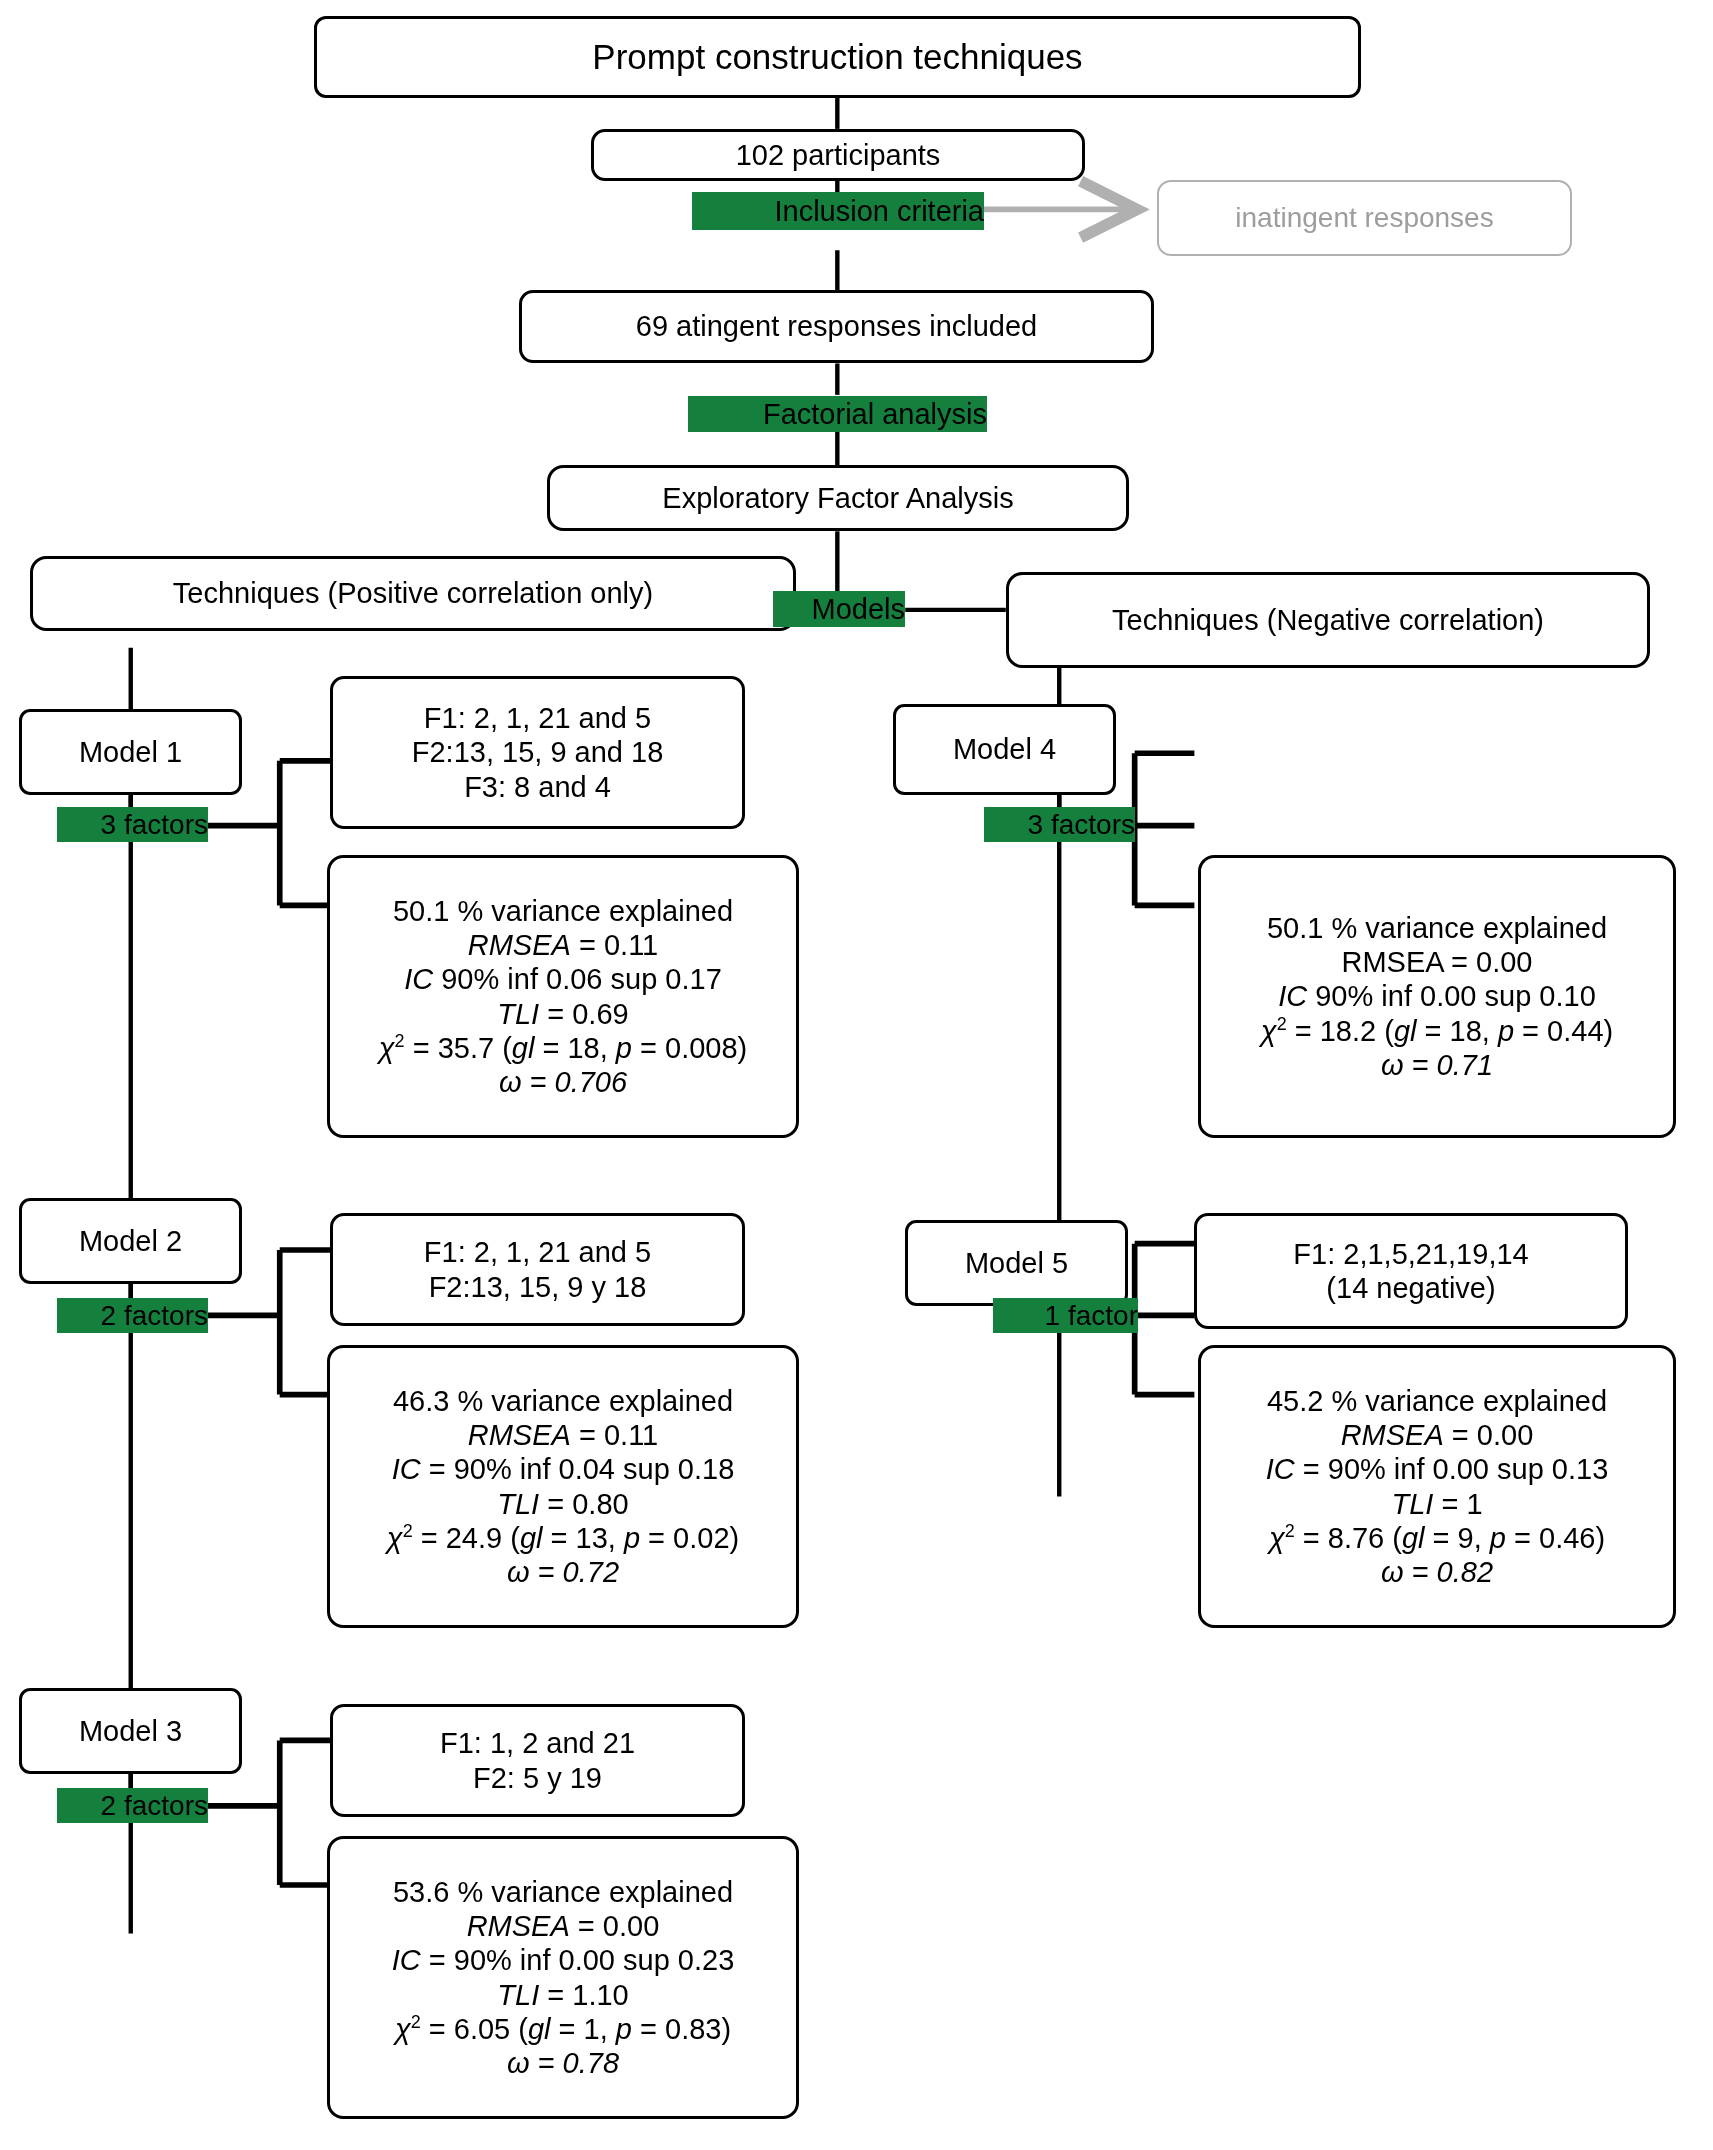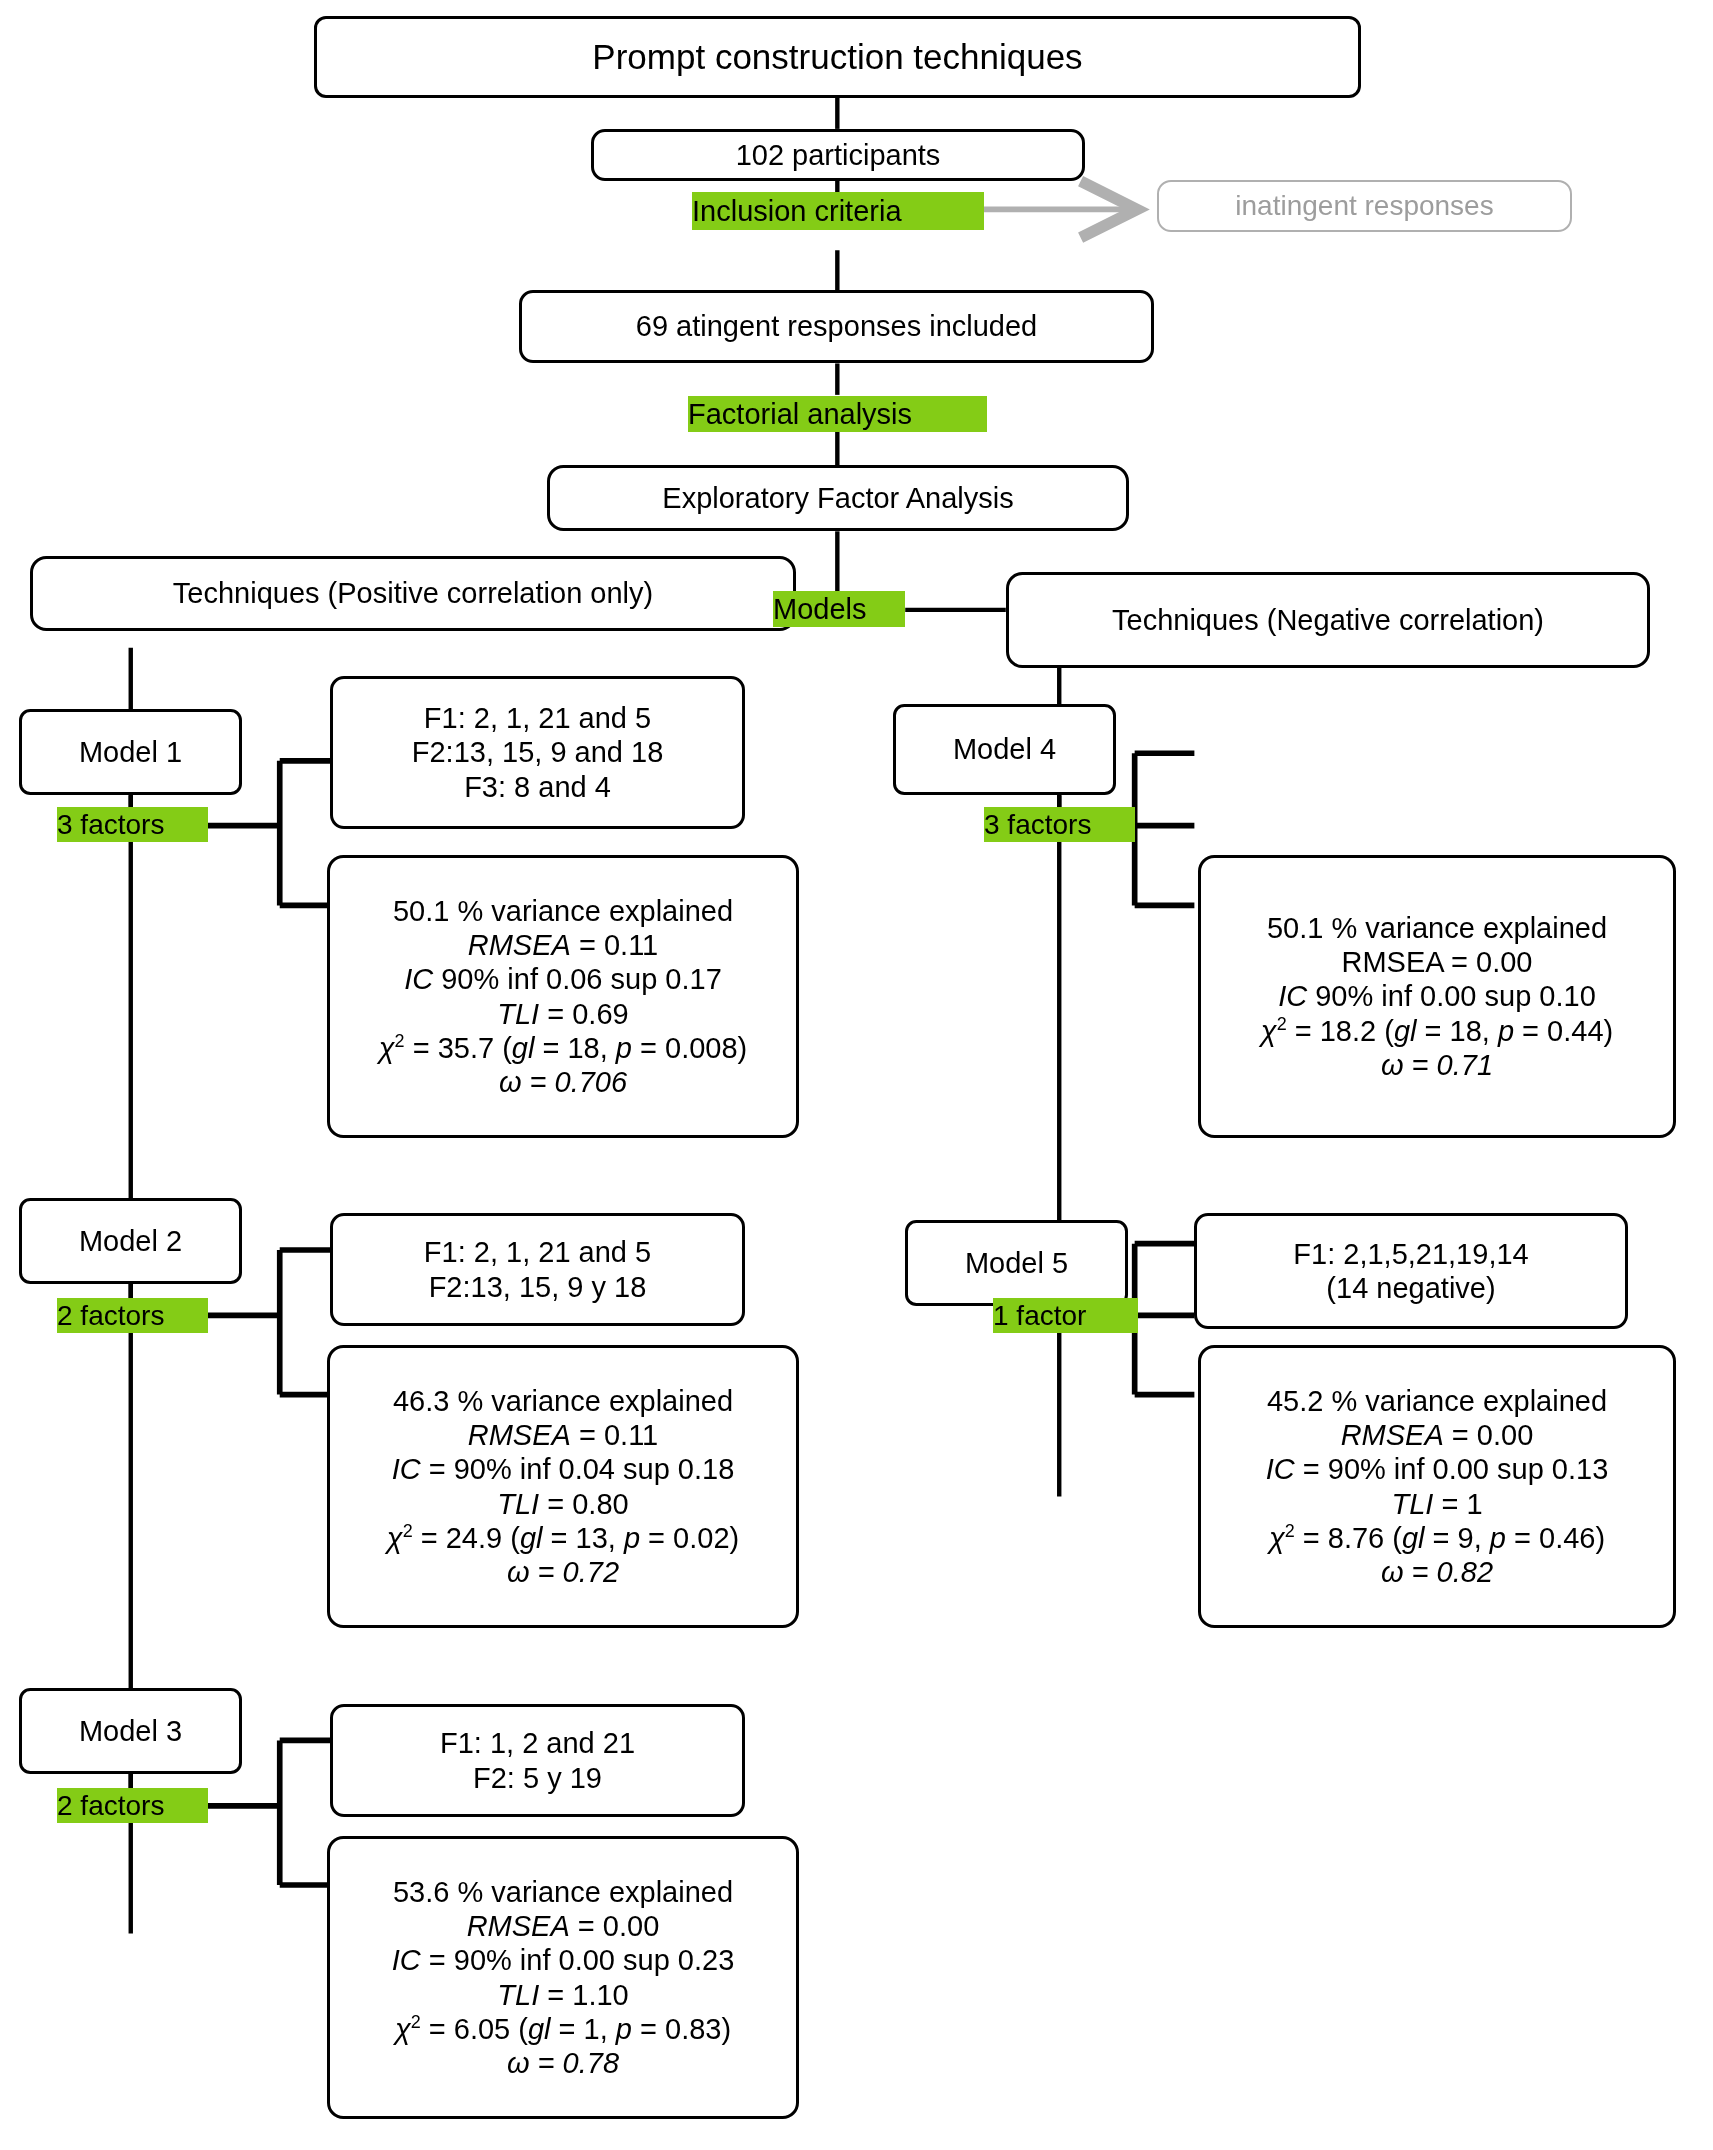--- a/index.html
+++ b/index.html
@@ -9,22 +9,22 @@
   svg.wires{position:absolute;left:0;top:0;width:1713px;height:2151px;overflow:visible;}
   .node{position:absolute;box-sizing:border-box;background:#fff;border:3.8px solid #000;
         display:flex;align-items:center;justify-content:center;text-align:center;
         line-height:1.18;z-index:3;}
   .node.thin{border-width:3.1px;}
   .node.muted{border:2.5px solid #b0b0b0;color:#9d9d9d;}
   .r-lg{border-radius:16.3px;}
   .r-md{border-radius:14px;}
   .r-sm{border-radius:11.3px;}
   .r-xl{border-radius:12px;}
-  .lbl{position:absolute;z-index:4;background:#84cc16;display:flex;align-items:center;
-       justify-content:flex-start;text-align:center;white-space:nowrap;}
+  .lbl{position:absolute;z-index:4;background:#15803d;display:flex;align-items:center;
+       justify-content:flex-end;text-align:center;white-space:nowrap;}
   .t56{font-size:35px;}
   .t46{font-size:29px;}
   .t44{font-size:28px;}
   .stats{display:block;padding:8.8px 11.3px;}
   .stats .ln{display:block;white-space:nowrap;}
   i.v{font-style:italic;}
   sup.sq{font-size:0.62em;vertical-align:super;line-height:0;}
 </style>
 </head>
 <body>
@@ -110,21 +110,21 @@
   </div>
 
   <div class="node r-md t46" style="left:591px;top:129px;width:494px;height:52px;">
     <span>102 participants</span>
   </div>
 
   <div class="lbl t46" style="left:692px;top:192px;width:292px;height:38px;">
     <span>Inclusion criteria</span>
   </div>
 
-  <div class="node muted r-md t44" style="left:1157px;top:180px;width:415px;height:52px;">
+  <div class="node muted r-md t44" style="left:1157px;top:180px;width:415px;height:76px;">
     <span>inatingent responses</span>
   </div>
 
   <div class="node r-md t46" style="left:519px;top:290px;width:635px;height:73px;">
     <span>69 atingent responses included</span>
   </div>
 
   <div class="lbl t46" style="left:688px;top:396px;width:299px;height:36px;">
     <span>Factorial analysis</span>
   </div>

